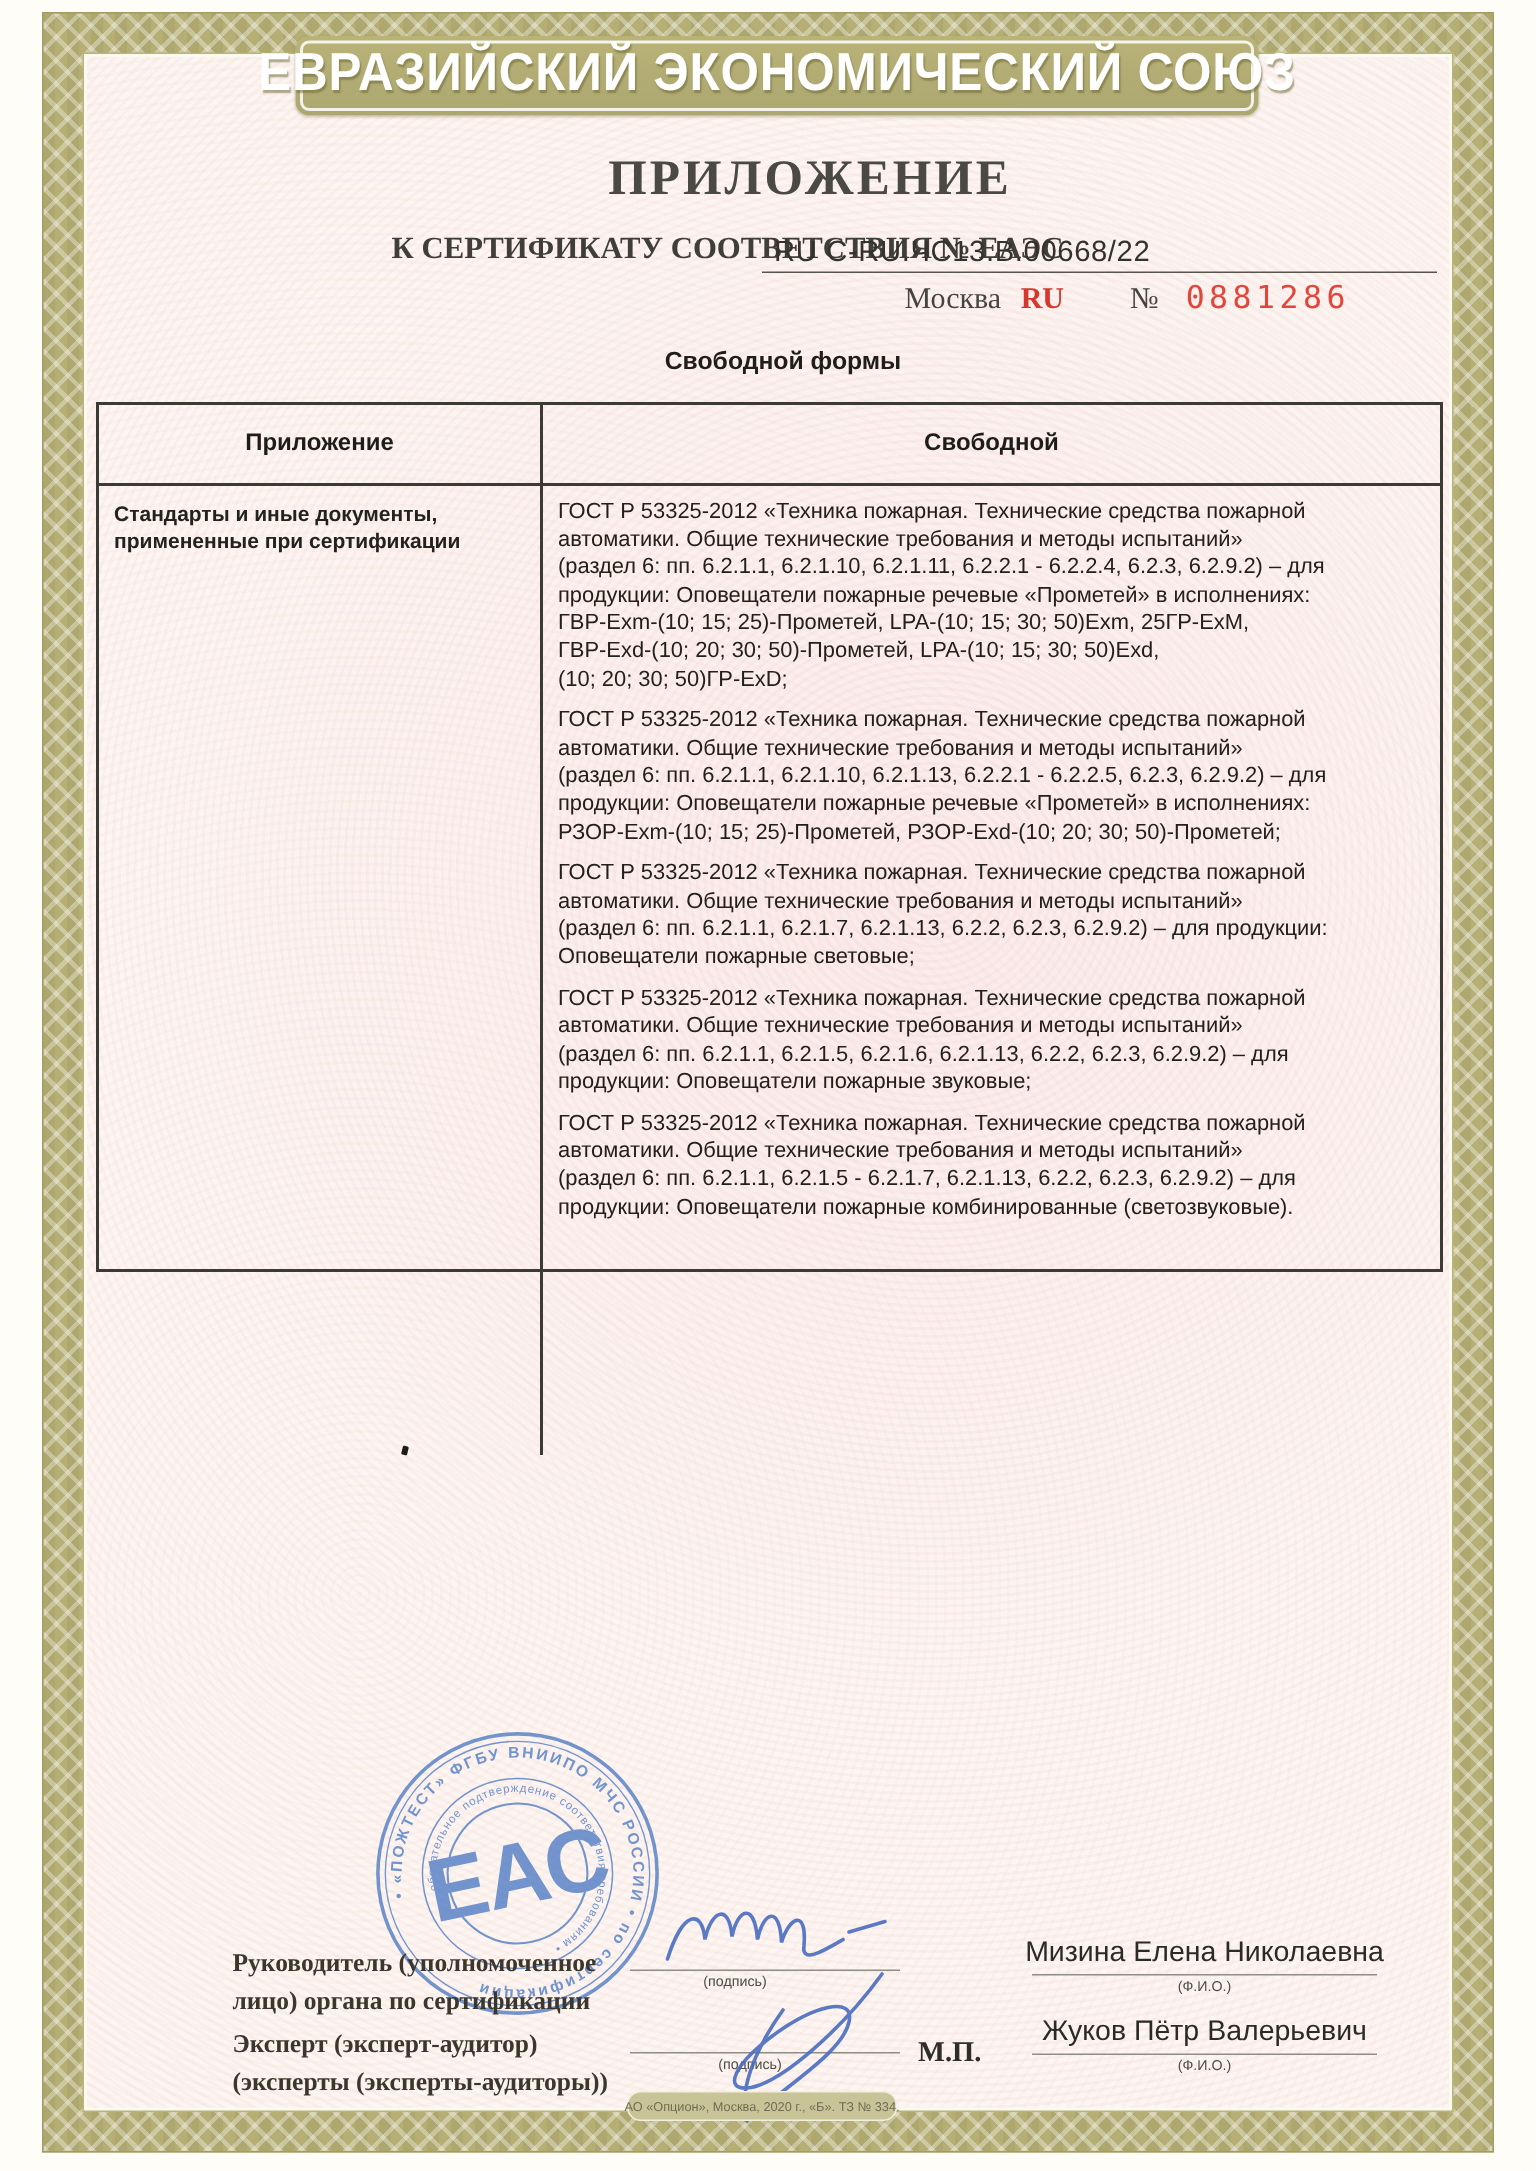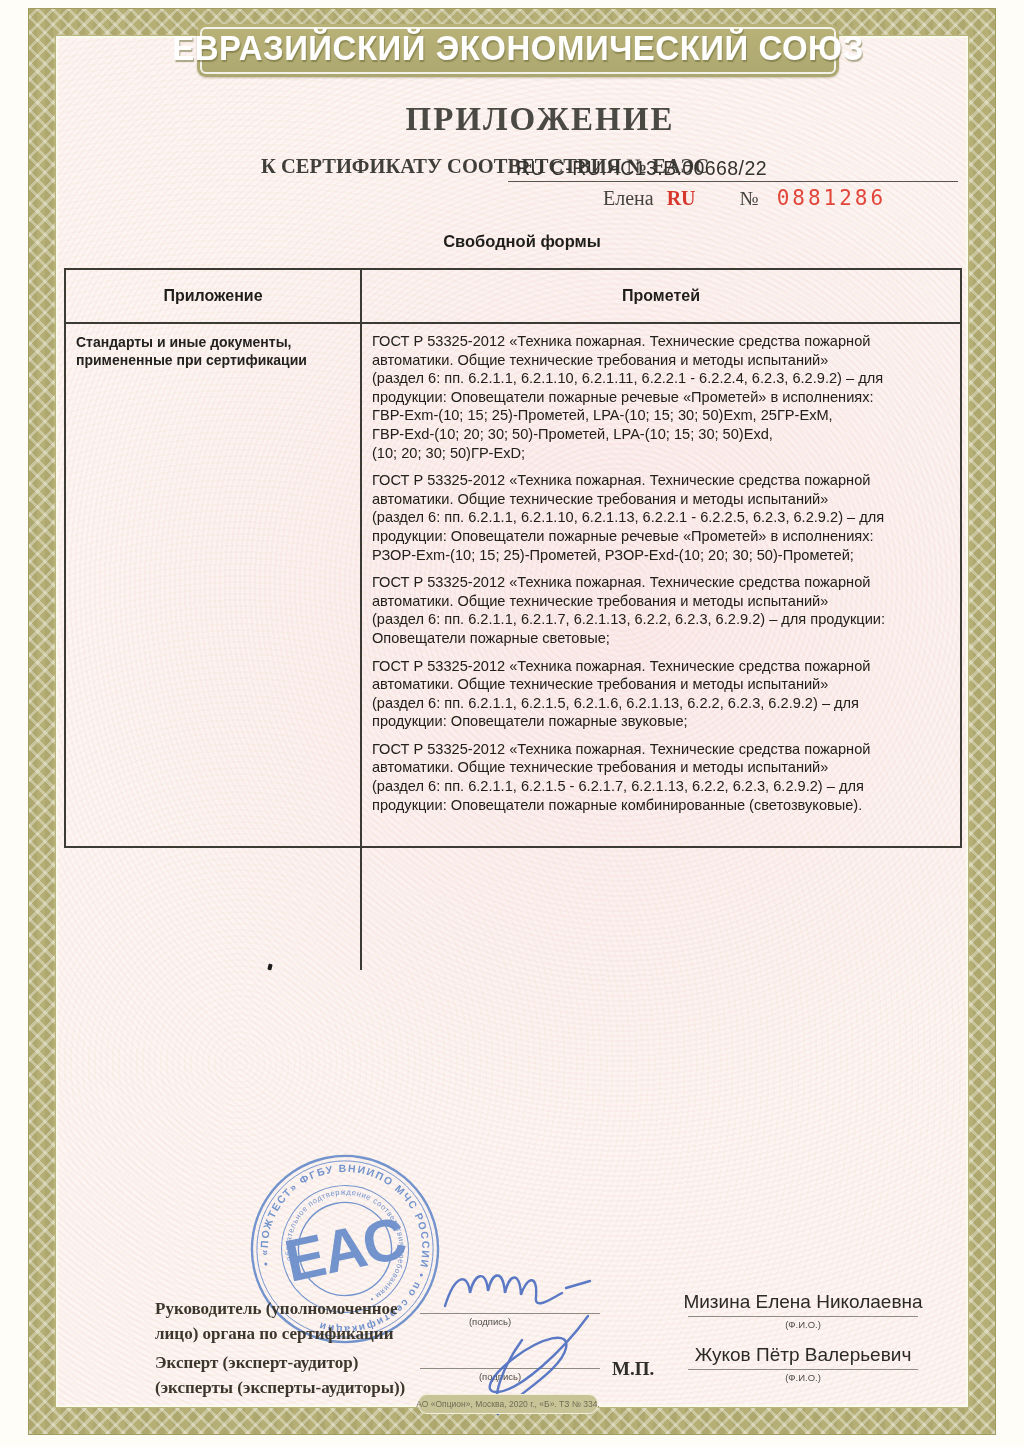--- a/index.html
+++ b/index.html
@@ -93,32 +93,32 @@
     </div>
   </div>
 
   <div class="doc-title">ПРИЛОЖЕНИЕ</div>
 
   <div class="subtitle-label">К СЕРТИФИКАТУ СООТВЕТСТВИЯ № ЕАЭС</div>
   <div class="cert-number">RU С-RU.ЧС13.В.00668/22</div>
   <div class="cert-underline"></div>
 
   <div class="series-row">
-    <span class="series-label">Елена</span>
+    <span class="series-label">Москва</span>
     <span class="series-value">RU</span>
     <span class="number-sign">№</span>
     <span class="form-number">0881286</span>
   </div>
 
   <div class="form-type">Свободной формы</div>
 
   <div class="annex-table">
     <div class="t-head">
       <div class="c1 th-cell">Приложение</div>
-      <div class="c2 th-cell">Прометей</div>
+      <div class="c2 th-cell">Свободной</div>
     </div>
     <div class="t-body">
       <div class="c1 annex-cell">Стандарты и иные документы,
 примененные при сертификации</div>
       <div class="c2 desc-cell">
         <p>ГОСТ Р 53325-2012 «Техника пожарная. Технические средства пожарной
 автоматики. Общие технические требования и методы испытаний»
 (раздел 6: пп. 6.2.1.1, 6.2.1.10, 6.2.1.11, 6.2.2.1 - 6.2.2.4, 6.2.3, 6.2.9.2) – для
 продукции: Оповещатели пожарные речевые «Прометей» в исполнениях:
 ГВР-Exm-(10; 15; 25)-Прометей, LPA-(10; 15; 30; 50)Exm, 25ГР-ExM,

